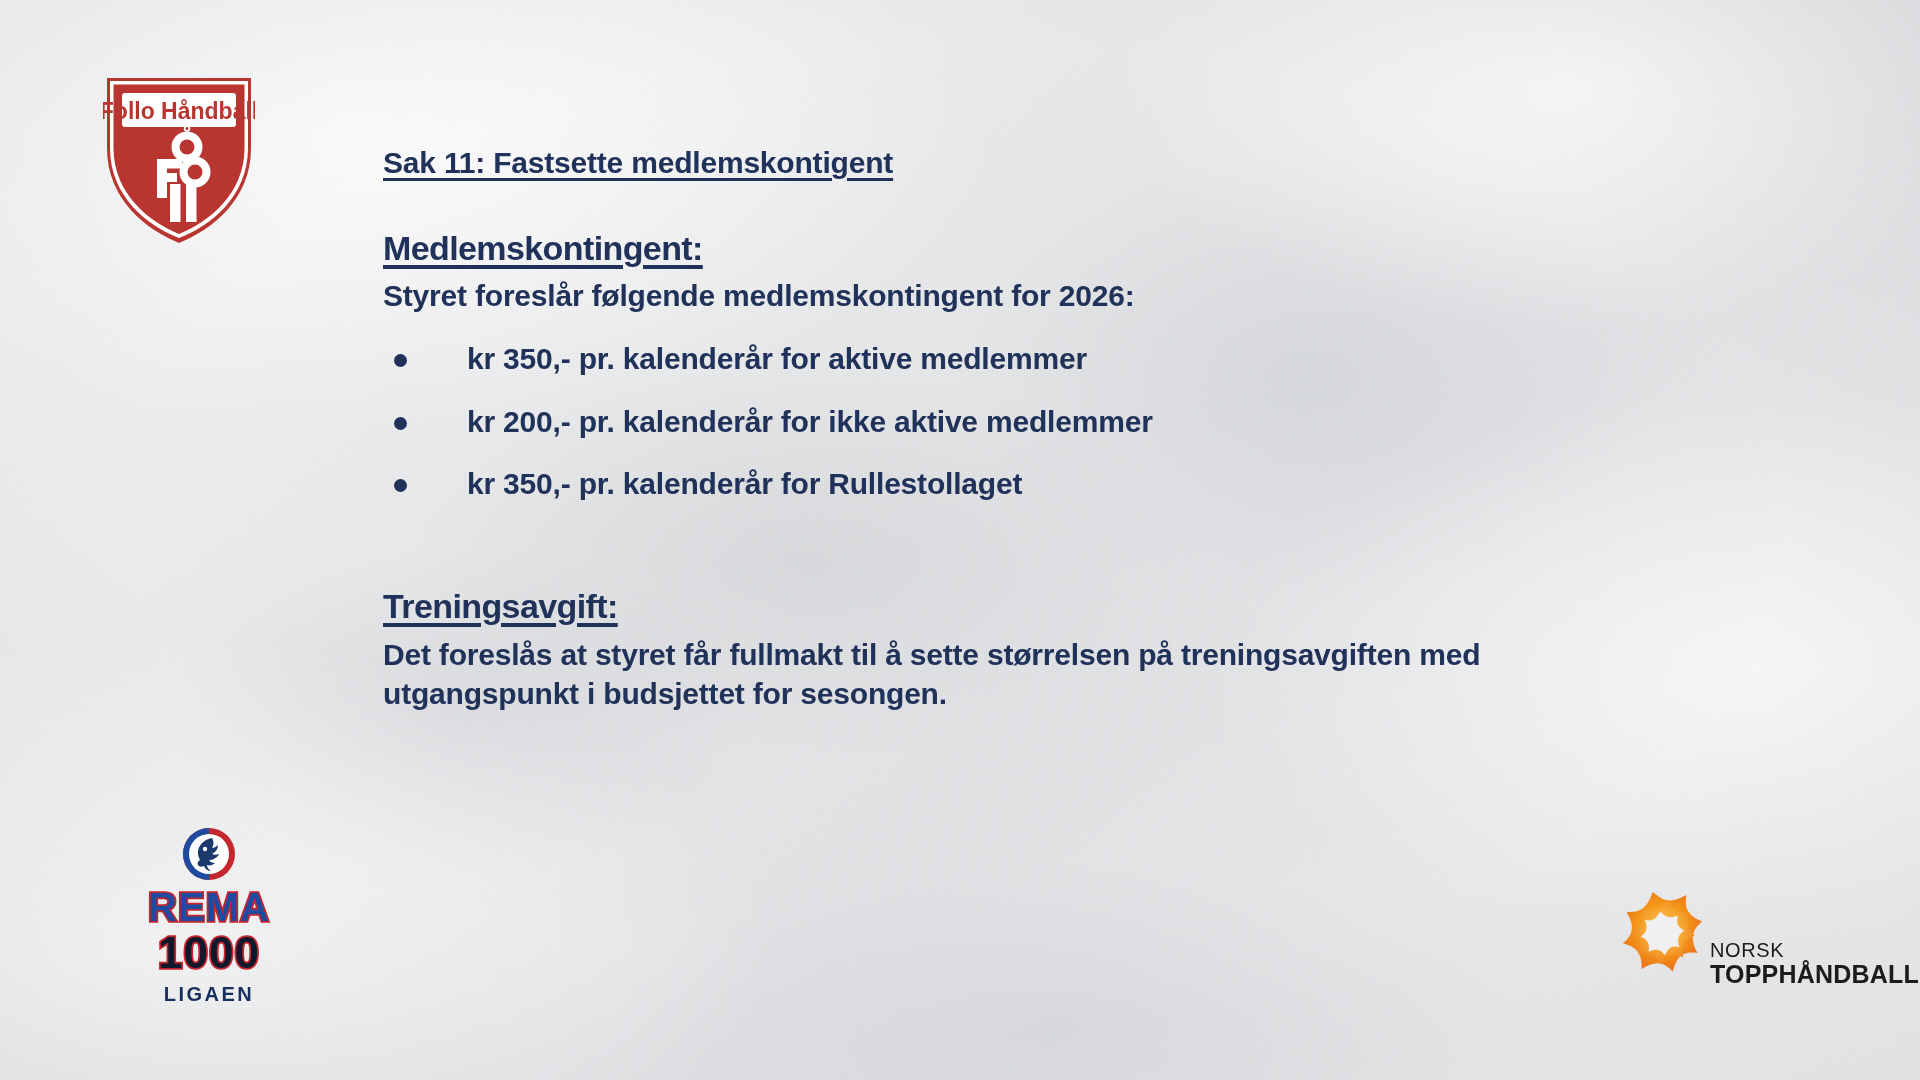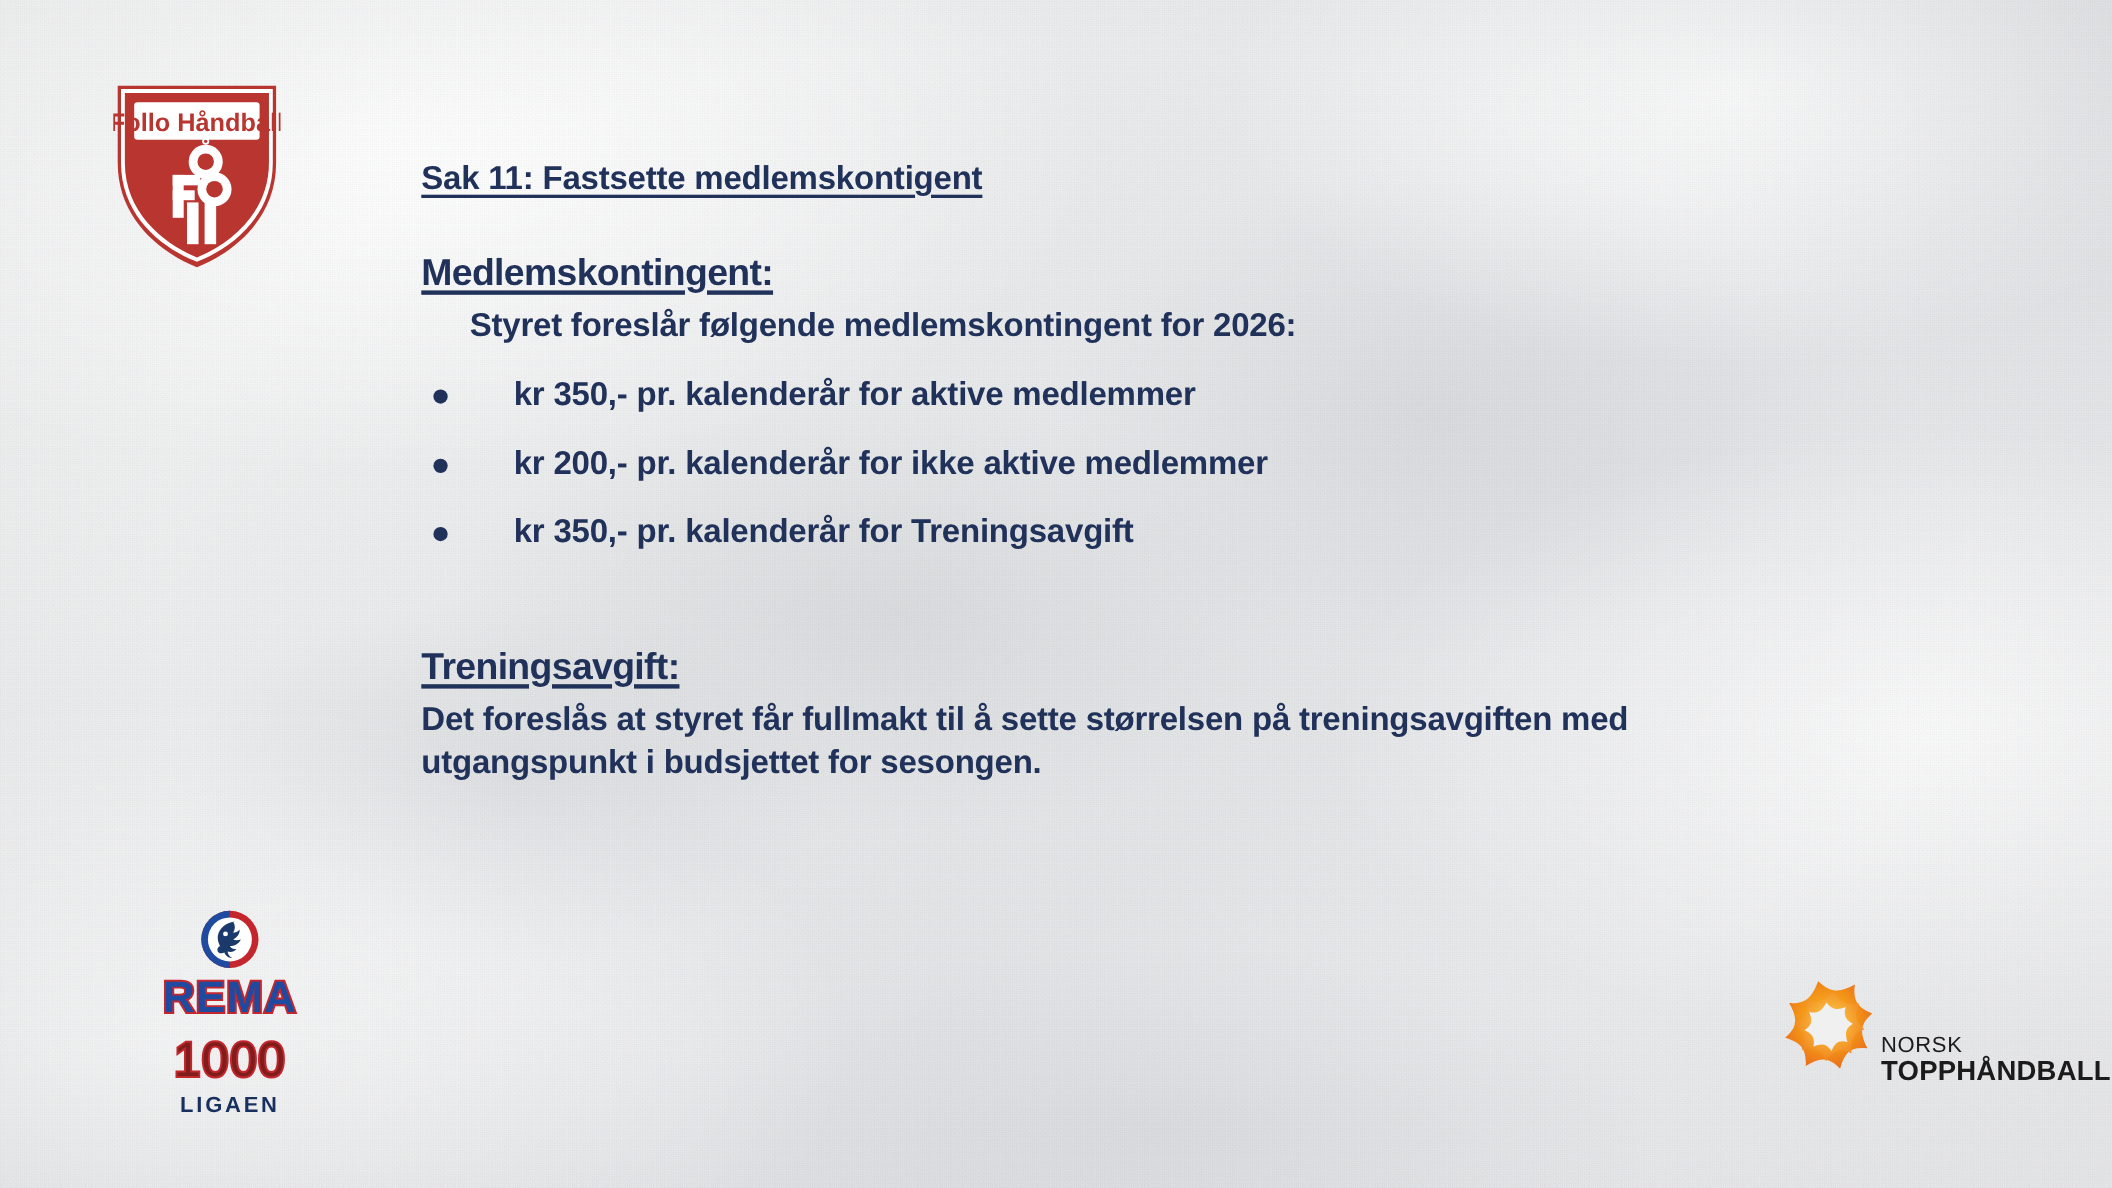--- a/index.html
+++ b/index.html
@@ -55,21 +55,20 @@
     text-decoration:underline; text-underline-offset:5px; text-decoration-thickness:3px;
   }
   .sec-head {
     font-size:34px; font-weight:700; letter-spacing:-.6px;
     text-decoration:underline; text-underline-offset:5px; text-decoration-thickness:4px;
   }
   .section-1 { margin-top:49px; }
   .body-line {
     font-size:30px; font-weight:700; letter-spacing:-.2px; line-height:1.28;
     margin-top:9px;
-    margin-left:44px;
   }
   ul.bullets { list-style:none; margin-top:6px; }
   ul.bullets li {
     position:relative;
     font-size:30px; font-weight:700; letter-spacing:-.2px;
     line-height:1.25; padding-left:84px; margin-top:25px;
   }
   ul.bullets li::before {
     content:""; position:absolute; left:11px; top:.47em;
     width:13px; height:13px; border-radius:50%; background:#20315a;
@@ -79,22 +78,22 @@
   .para { font-size:30px; font-weight:700; line-height:1.32; letter-spacing:-.2px; margin-top:9px; max-width:1210px; }
 
   
   .rema { position:absolute; left:124px; top:826px; width:170px; text-align:center; }
   .rema-lion { width:56px; height:56px; margin:0 auto 6px; }
   .rema-word {
     font-size:40px; font-weight:800; letter-spacing:1px; line-height:.96;
     color:#1e4aa0; -webkit-text-stroke:3.5px #c4262e; paint-order:stroke fill;
   }
   .rema-num {
-    font-size:44px; font-weight:400; letter-spacing:1px; line-height:1.0; margin-top:16px;
-    color:#7f1d1d; -webkit-text-stroke:3.5px #c4262e; paint-order:stroke fill;
+    font-size:44px; font-weight:700; letter-spacing:1px; line-height:1.0; margin-top:5px;
+    color:#0f172a; -webkit-text-stroke:3.5px #c4262e; paint-order:stroke fill;
   }
   .rema-liga { font-size:20px; font-weight:800; letter-spacing:2.5px; color:#17305e; margin-top:8px; }
 
   
   .nth { position:absolute; left:1615px; top:888px; width:270px; height:118px; }
   .nth-star { position:absolute; left:0; top:0; width:94px; height:94px; }
   .nth-txt { position:absolute; left:95px; top:52px; color:#1b1b1b; line-height:1.0; }
   .nth-l1 { font-size:20px; font-weight:400; letter-spacing:.6px; }
   .nth-l2 { font-size:25px; font-weight:700; letter-spacing:.2px; margin-top:2px; }
 </style>
@@ -142,21 +141,21 @@
     <div class="body-line">Styret foreslår følgende medlemskontingent for 2026:</div>
 
     <ul class="bullets">
       <li>
         <span>kr </span><b>350</b><span>,- pr. kalenderår for aktive medlemmer</span>
       </li>
       <li>
         <span>kr </span><b>200</b><span>,- pr. kalenderår for ikke aktive medlemmer</span>
       </li>
       <li>
-        <span>kr </span><b>350</b><span>,- pr. kalenderår for Treningsavgift</span>
+        <span>kr </span><b>350</b><span>,- pr. kalenderår for Rullestollaget</span>
       </li>
     </ul>
   </div>
 
   <div class="section-2">
     <div class="sec-head">Treningsavgift:</div>
     <div class="para">Det foreslås at styret får fullmakt til å sette størrelsen på treningsavgiften med utgangspunkt i budsjettet for sesongen.</div>
   </div>
 
 </div>

